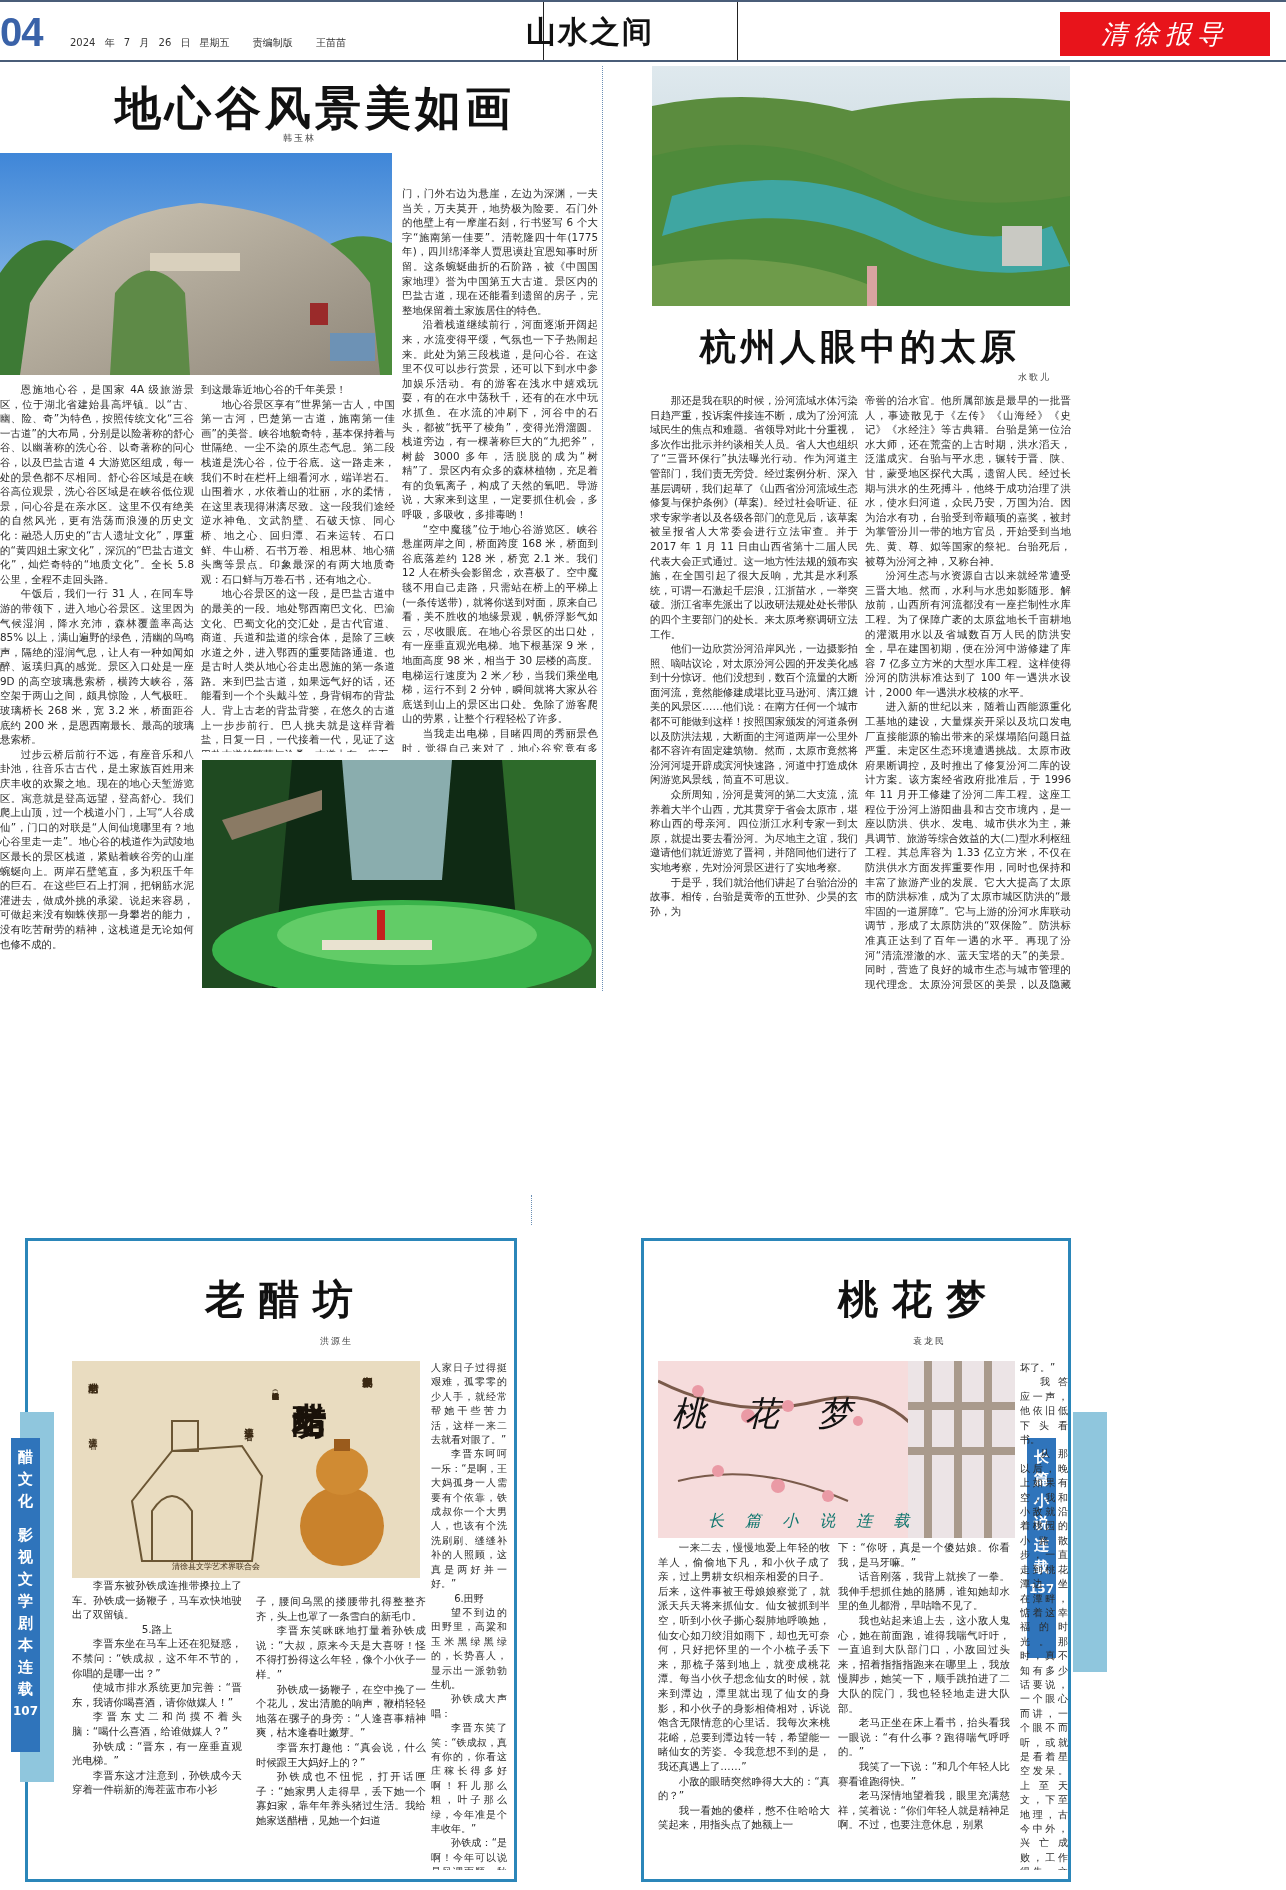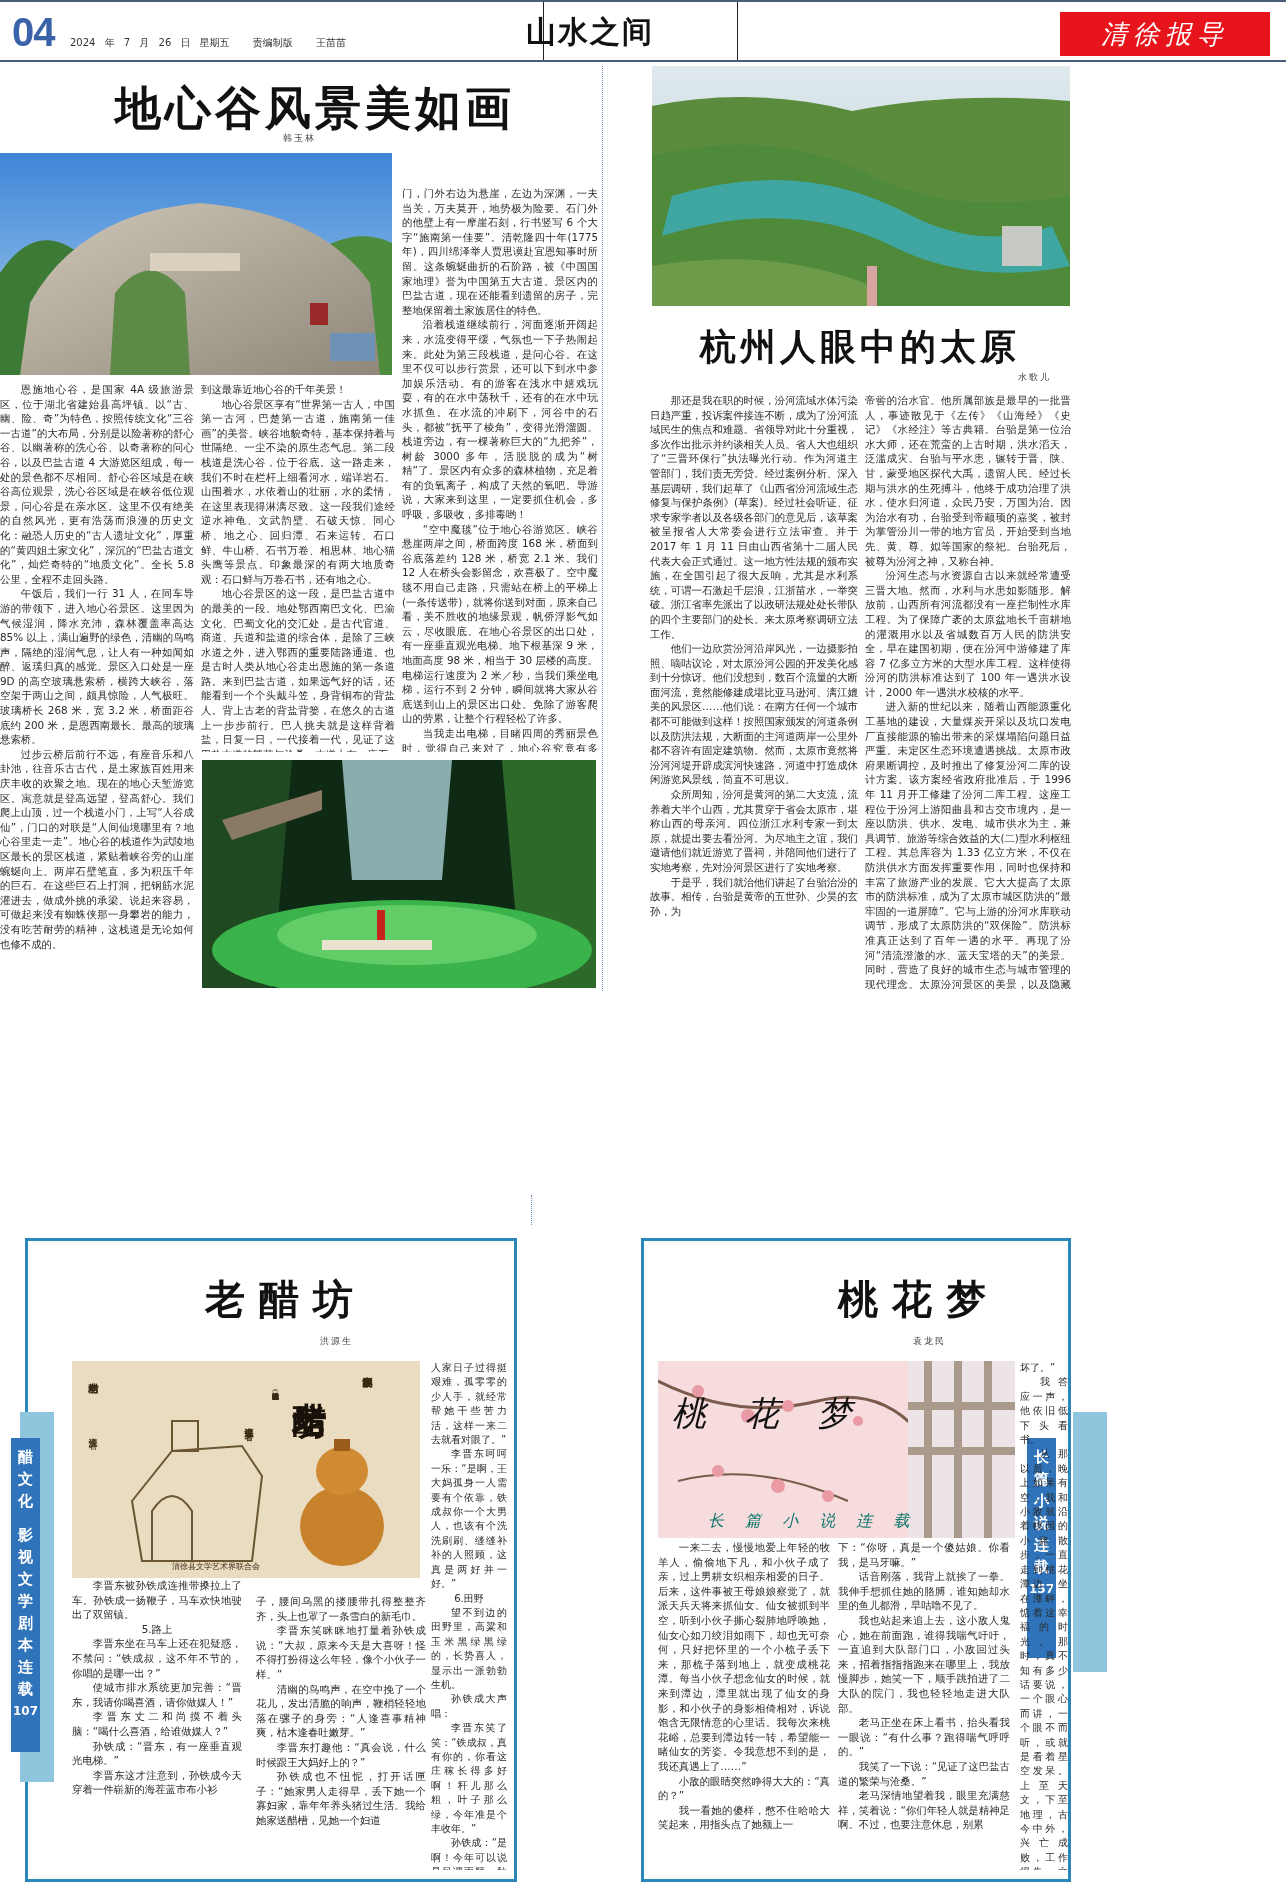--- a/index.html
+++ b/index.html
@@ -1,21 +1,21 @@
 <!DOCTYPE html>
 <html><head>
 <meta charset="utf-8">
 <style>
   * { box-sizing: border-box; margin: 0; padding: 0; }
   html, body { width: 1286px; height: 1890px; background: #fff; overflow: hidden; }
   body { font-family: "DejaVu Sans", "Liberation Sans", sans-serif; color: #222; position: relative; }
 
   
   .masthead { position: absolute; left: 0; top: 0; width: 1286px; height: 62px; border-top: 2px solid #4a5d78; border-bottom: 2px solid #4a5d78; }
-  .page-num { position: absolute; left: 0; top: 8px; font-family: "Liberation Sans", sans-serif; font-weight: bold; font-size: 40px; color: #3a62a8; letter-spacing: -1px; margin-left: 12px; }
+  .page-num { position: absolute; left: 0; top: 8px; font-family: "Liberation Sans", sans-serif; font-weight: bold; font-size: 40px; color: #3a62a8; letter-spacing: -1px; }
   .meta { position: absolute; left: 70px; top: 34px; font-size: 10px; color: #333; word-spacing: 6px; }
   .meta span { margin-right: 14px; }
   .vsep { position: absolute; top: 0; width: 1px; height: 58px; background: #222; }
   .section-title { position: absolute; left: 440px; top: 10px; width: 300px; text-align: center; font-size: 30px; font-weight: bold; color: #111; letter-spacing: 2px; }
   .logo { position: absolute; left: 1060px; top: 10px; width: 210px; height: 44px; background: #e8141b; color: #fff; font-family: "DejaVu Serif", serif; font-style: italic; font-size: 26px; text-align: center; line-height: 44px; letter-spacing: 6px; }
 
   
   .headline { position: absolute; font-family: "DejaVu Serif", serif; font-weight: bold; color: #111; letter-spacing: 4px; }
   .byline { position: absolute; font-family: "DejaVu Serif", serif; font-size: 9px; color: #444; letter-spacing: 2px; }
 
@@ -186,21 +186,21 @@
   <p class="subhead">5.路上</p>
   <p>李晋东坐在马车上还在犯疑惑，不禁问：“铁成叔，这不年不节的，你唱的是哪一出？”</p>
   <p>使城市排水系统更加完善：“晋东，我请你喝喜酒，请你做媒人！”</p>
   <p>李晋东丈二和尚摸不着头脑：“喝什么喜酒，给谁做媒人？”</p>
   <p>孙铁成：“晋东，有一座垂直观光电梯。”</p>
   <p>李晋东这才注意到，孙铁成今天穿着一件崭新的海茬蓝市布小衫</p>
 </div>
 <div class="col" style="left:256px;top:1578px;width:170px;height:292px;margin-top:16px;">
   <p style="text-indent:0">子，腰间乌黑的搂腰带扎得整整齐齐，头上也罩了一条雪白的新毛巾。</p>
   <p>李晋东笑眯眯地打量着孙铁成说：“大叔，原来今天是大喜呀！怪不得打扮得这么年轻，像个小伙子一样。”</p>
-  <p>清幽的鸟鸣声，在空中挽了一个花儿，发出清脆的响声，鞭梢轻轻地落在骡子的身旁：“人逢喜事精神爽，枯木逢春吐嫩芽。”</p>
+  <p>孙铁成一扬鞭子，在空中挽了一个花儿，发出清脆的响声，鞭梢轻轻地落在骡子的身旁：“人逢喜事精神爽，枯木逢春吐嫩芽。”</p>
   <p>李晋东打趣他：“真会说，什么时候跟王大妈好上的？”</p>
   <p>孙铁成也不忸怩，打开话匣子：“她家男人走得早，丢下她一个寡妇家，靠年年养头猪过生活。我给她家送醋槽，见她一个妇道</p>
 </div>
 <div class="col" style="left:431px;top:1361px;width:76px;height:509px;font-size:10px;line-height:14.4px;">
   <p style="text-indent:0">人家日子过得挺艰难，孤零零的少人手，就经常帮她干些苦力活，这样一来二去就看对眼了。”</p>
   <p>李晋东呵呵一乐：“是啊，王大妈孤身一人需要有个依靠，铁成叔你一个大男人，也该有个洗洗刷刷、缝缝补补的人照顾，这真是两好并一好。”</p>
   <p class="subhead">6.田野</p>
   <p>望不到边的田野里，高粱和玉米黑绿黑绿的，长势喜人，显示出一派勃勃生机。</p>
   <p>孙铁成大声唱：</p>
   <p>李晋东笑了笑：“铁成叔，真有你的，你看这庄稼长得多好啊！秆儿那么粗，叶子那么绿，今年准是个丰收年。”</p>
@@ -253,21 +253,21 @@
 <div class="col" style="left:658px;top:1540px;width:172px;height:330px;">
   <p>一来二去，慢慢地爱上年轻的牧羊人，偷偷地下凡，和小伙子成了亲，过上男耕女织相亲相爱的日子。后来，这件事被王母娘娘察觉了，就派天兵天将来抓仙女。仙女被抓到半空，听到小伙子撕心裂肺地呼唤她，仙女心如刀绞泪如雨下，却也无可奈何，只好把怀里的一个小梳子丢下来，那梳子落到地上，就变成桃花潭。每当小伙子想念仙女的时候，就来到潭边，潭里就出现了仙女的身影，和小伙子的身影相倚相对，诉说饱含无限情意的心里话。我每次来桃花峪，总要到潭边转一转，希望能一睹仙女的芳姿。令我意想不到的是，我还真遇上了……”</p>
   <p>小敌的眼睛突然睁得大大的：“真的？”</p>
   <p>我一看她的傻样，憋不住哈哈大笑起来，用指头点了她额上一</p>
 </div>
 <div class="col" style="left:838px;top:1540px;width:172px;height:330px;">
   <p style="text-indent:0">下：“你呀，真是一个傻姑娘。你看我，是马牙嘛。”</p>
   <p>话音刚落，我背上就挨了一拳。我伸手想抓住她的胳膊，谁知她却水里的鱼儿都滑，早咕噜不见了。</p>
   <p>我也站起来追上去，这小敌人鬼心，她在前面跑，谁得我喘气吁吁，一直追到大队部门口，小敌回过头来，招着指指指跑来在哪里上，我放慢脚步，她笑一下，顺手跳拍进了二大队的院门，我也轻轻地走进大队部。</p>
   <p>老马正坐在床上看书，抬头看我一眼说：“有什么事？跑得喘气呼呼的。”</p>
-  <p>我笑了一下说：“见证了这巴盐古道的繁荣与沧桑。”</p>
+  <p>我笑了一下说：“和几个年轻人比赛看谁跑得快。”</p>
   <p>老马深情地望着我，眼里充满慈祥，笑着说：“你们年轻人就是精神足啊。不过，也要注意休息，别累</p>
 </div>
 <div class="col" style="left:1018px;top:1361px;width:0;height:0;"></div>
 <div class="col" style="left:1062px;top:1361px;width:0;height:0;"></div>
 <div class="col" style="left:1018px;top:1361px;width:48px;height:0;"></div>
 
 <div class="col" style="left:1018px;top:1361px;width:50px;height:0;"></div>
 <div class="col" style="left:1020px;top:1361px;width:48px;height:509px;font-size:10px;line-height:14.4px;">
   <p style="text-indent:0">坏了。”</p>
   <p>我答应一声，他依旧低下头看书。</p>

